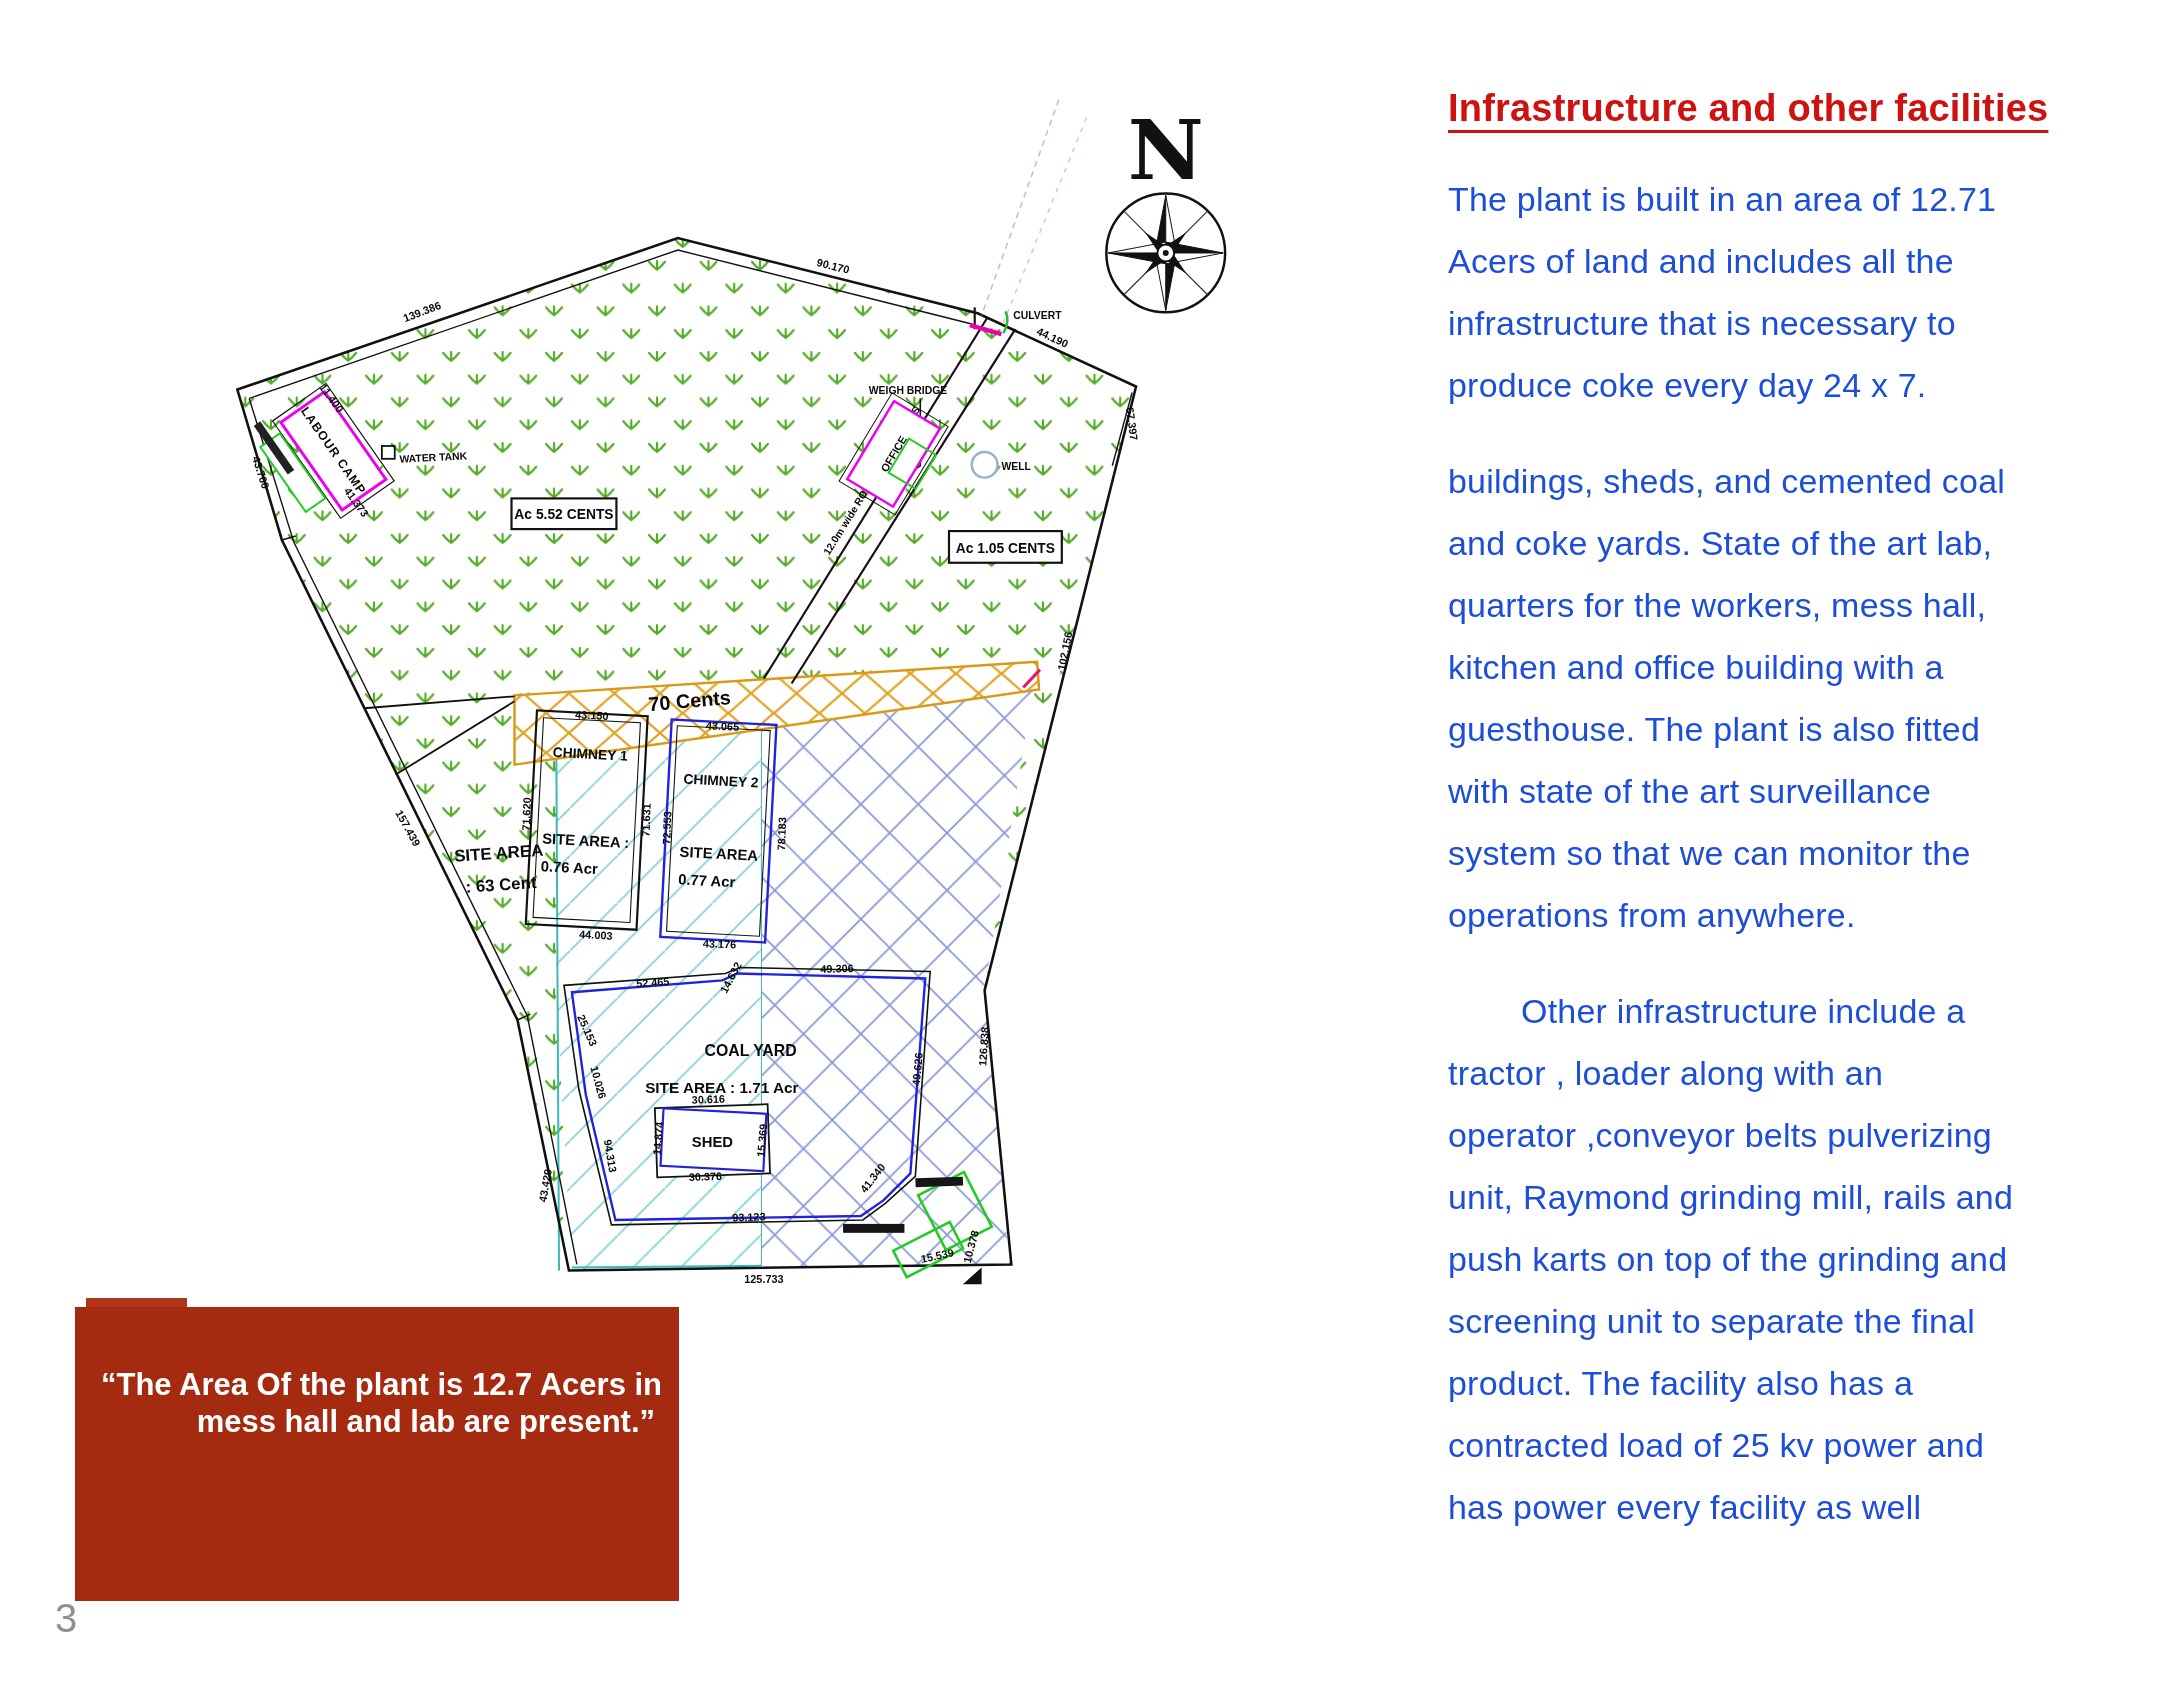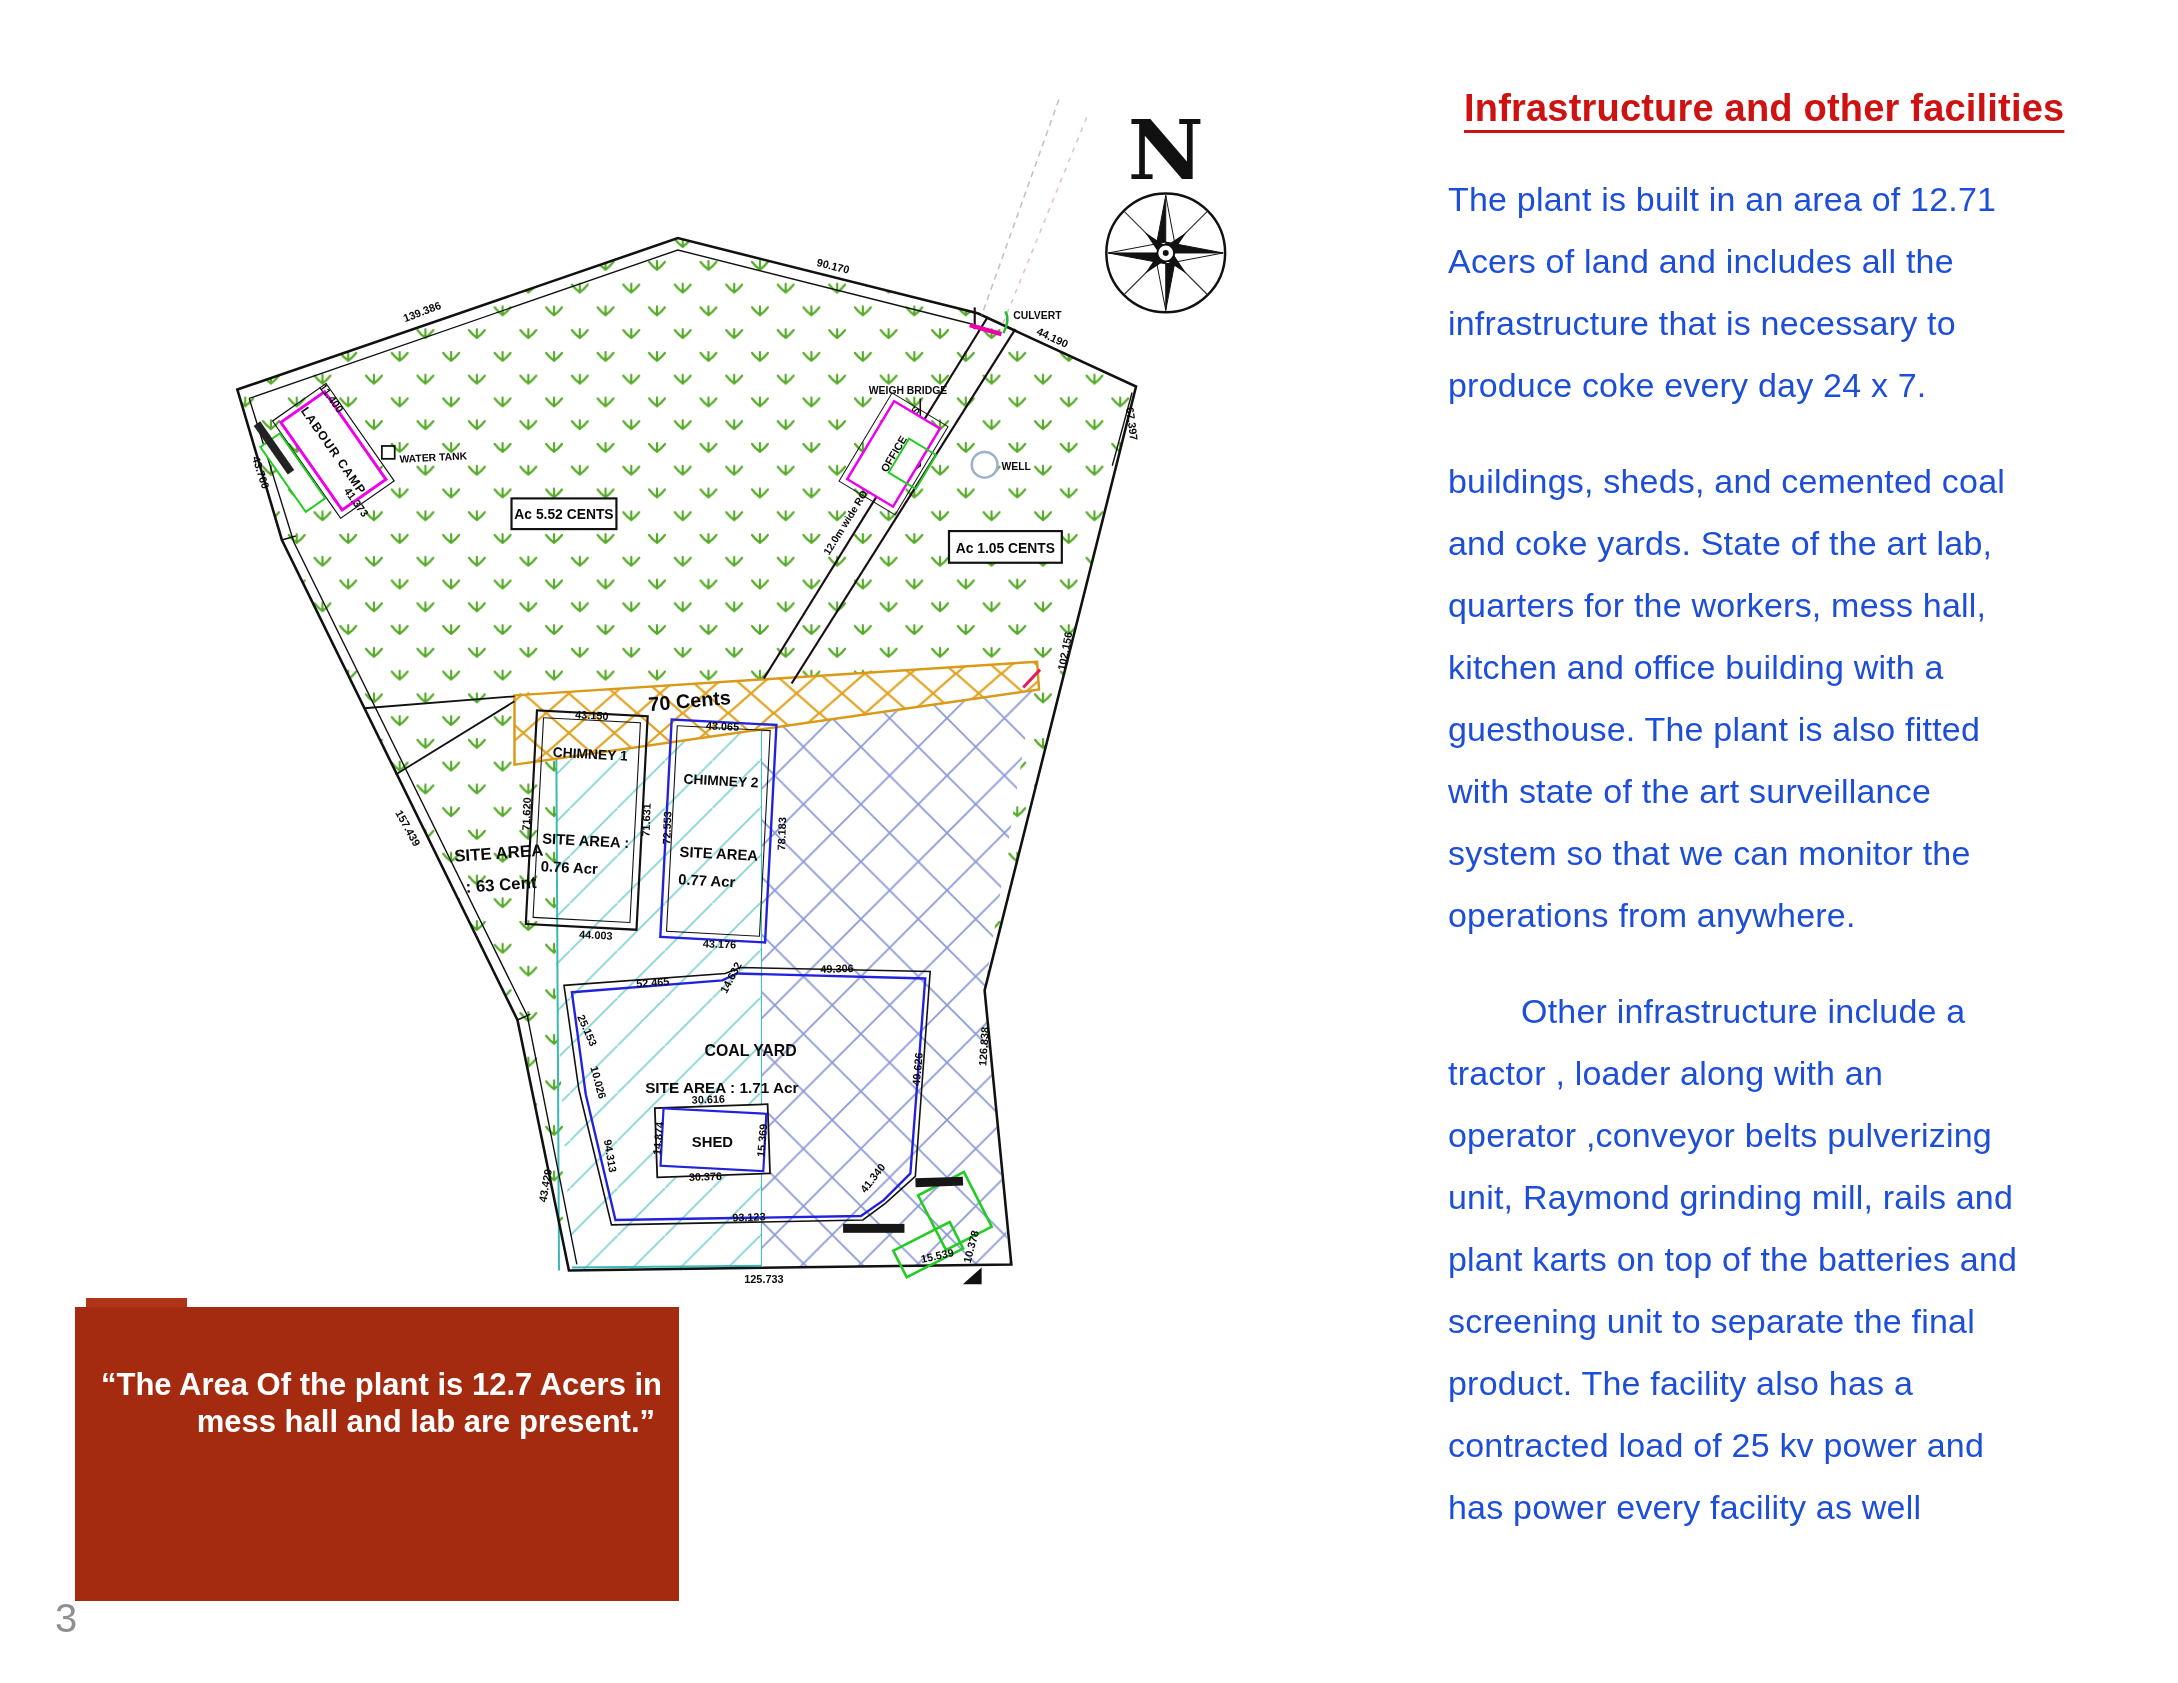--- a/index.html
+++ b/index.html
@@ -4,21 +4,21 @@
 <style>
   html,body{margin:0;padding:0;}
   body{width:2178px;height:1683px;background:#ffffff;position:relative;overflow:hidden;
        font-family:"Liberation Sans",sans-serif;}
   .abs{position:absolute;}
 
   
   #col{left:1448px;top:87px;width:634px;}
   #heading{font-size:38px;font-weight:bold;color:#ce1111;
            text-decoration:underline;text-underline-offset:9px;text-decoration-thickness:3px;
-           letter-spacing:0.2px;margin:0 0 38px 16px;white-space:nowrap;}
+           letter-spacing:0.2px;margin:0 0 38px 0;white-space:nowrap;}
   .bodyline{font-size:34px;line-height:62px;color:#1d4ed8;white-space:nowrap;letter-spacing:0.2px;}
   .para{margin:0;}
   .para + .para{margin-top:34px;}
   .indent{padding-left:73px;}
 
   
   #redbox-tab{left:86px;top:1298px;width:101px;height:14px;background:#ae3517;}
   #redbox{left:75px;top:1307px;width:604px;height:294px;background:#a42a10;}
   #quote{position:absolute;right:24px;top:59px;width:554px;text-align:right;}
   .qline{font-size:31px;font-weight:bold;color:#ffffff;line-height:37px;white-space:nowrap;}
@@ -258,21 +258,21 @@
     <div class="bodyline">with state of the art surveillance</div>
     <div class="bodyline">system so that we can monitor the</div>
     <div class="bodyline">operations from anywhere.</div>
   </div>
 
   <div class="para">
     <div class="bodyline indent">Other infrastructure include a</div>
     <div class="bodyline">tractor , loader along with an</div>
     <div class="bodyline">operator ,conveyor belts pulverizing</div>
     <div class="bodyline">unit, Raymond grinding  mill, rails and</div>
-    <div class="bodyline">plant karts on top of the batteries and</div>
+    <div class="bodyline">push karts on top of the grinding and</div>
     <div class="bodyline">screening unit to separate the final</div>
     <div class="bodyline">product. The facility also has a</div>
     <div class="bodyline">contracted load of 25 kv power and</div>
     <div class="bodyline">has power every facility as well</div>
   </div>
 </div>
 
 <div id="redbox-tab" class="abs"></div>
 <div id="redbox" class="abs">
   <div id="quote">

